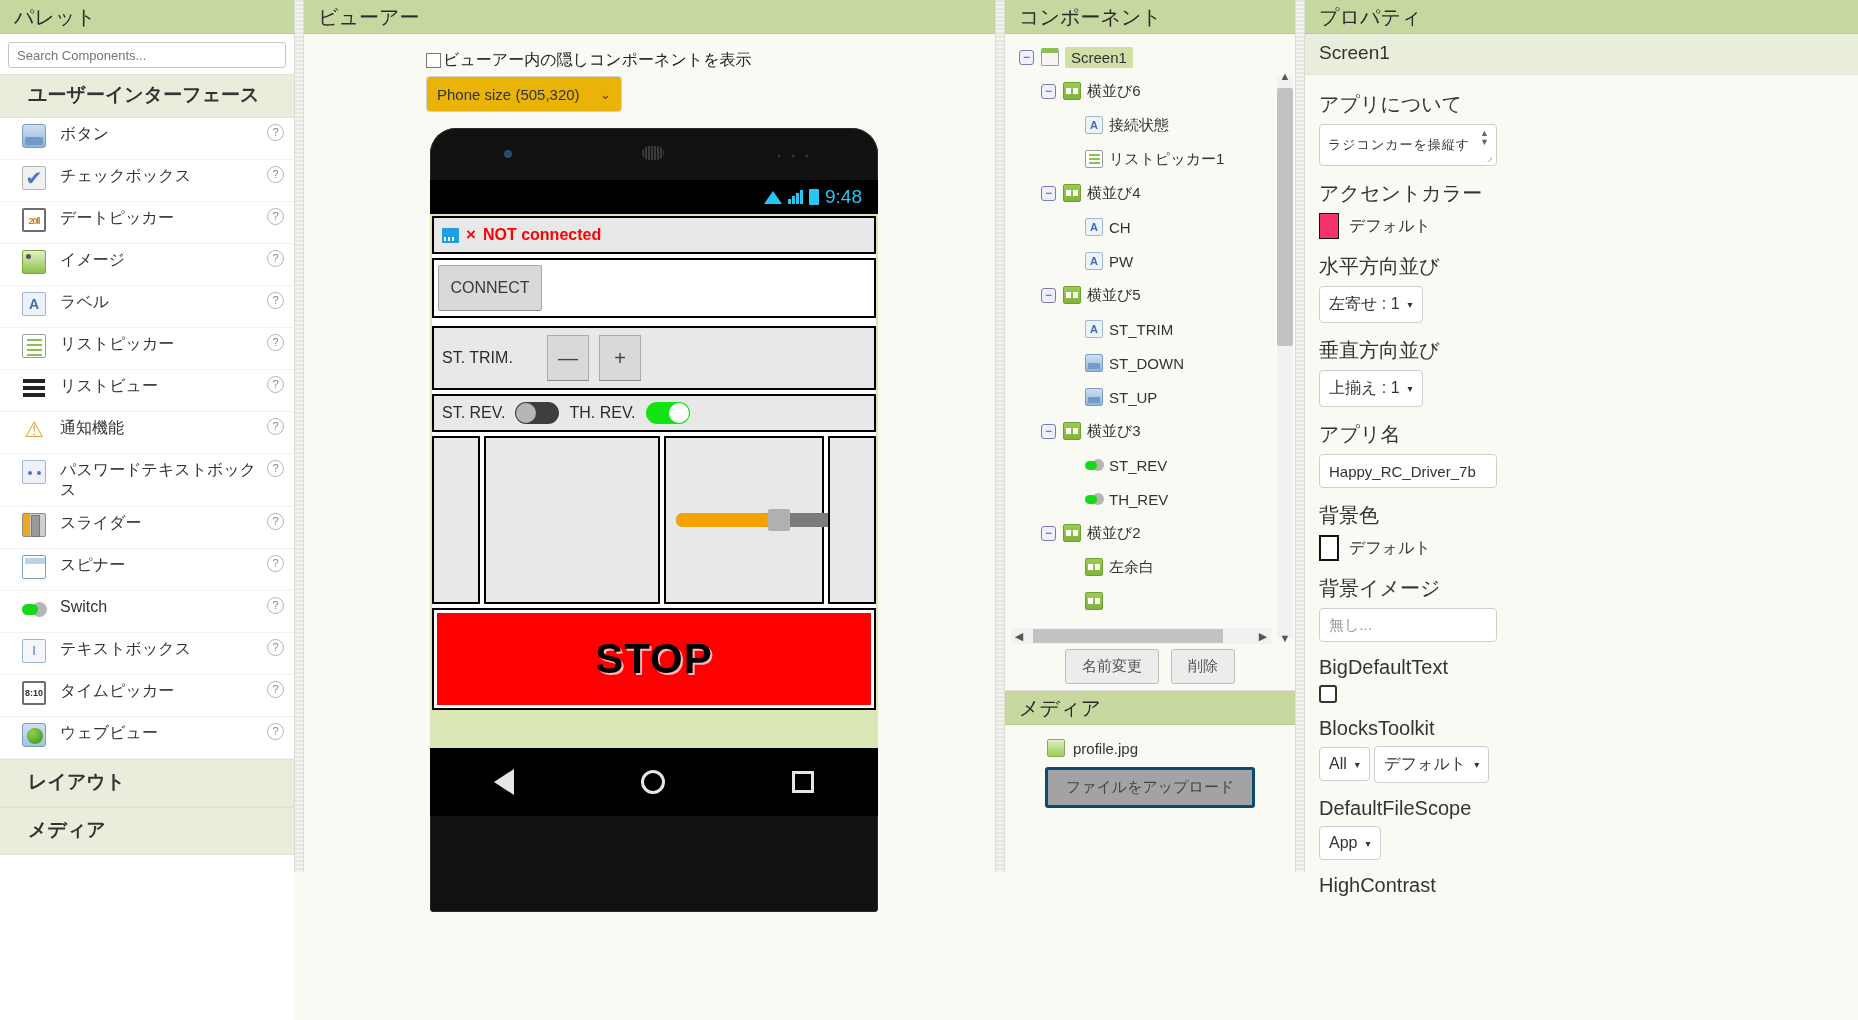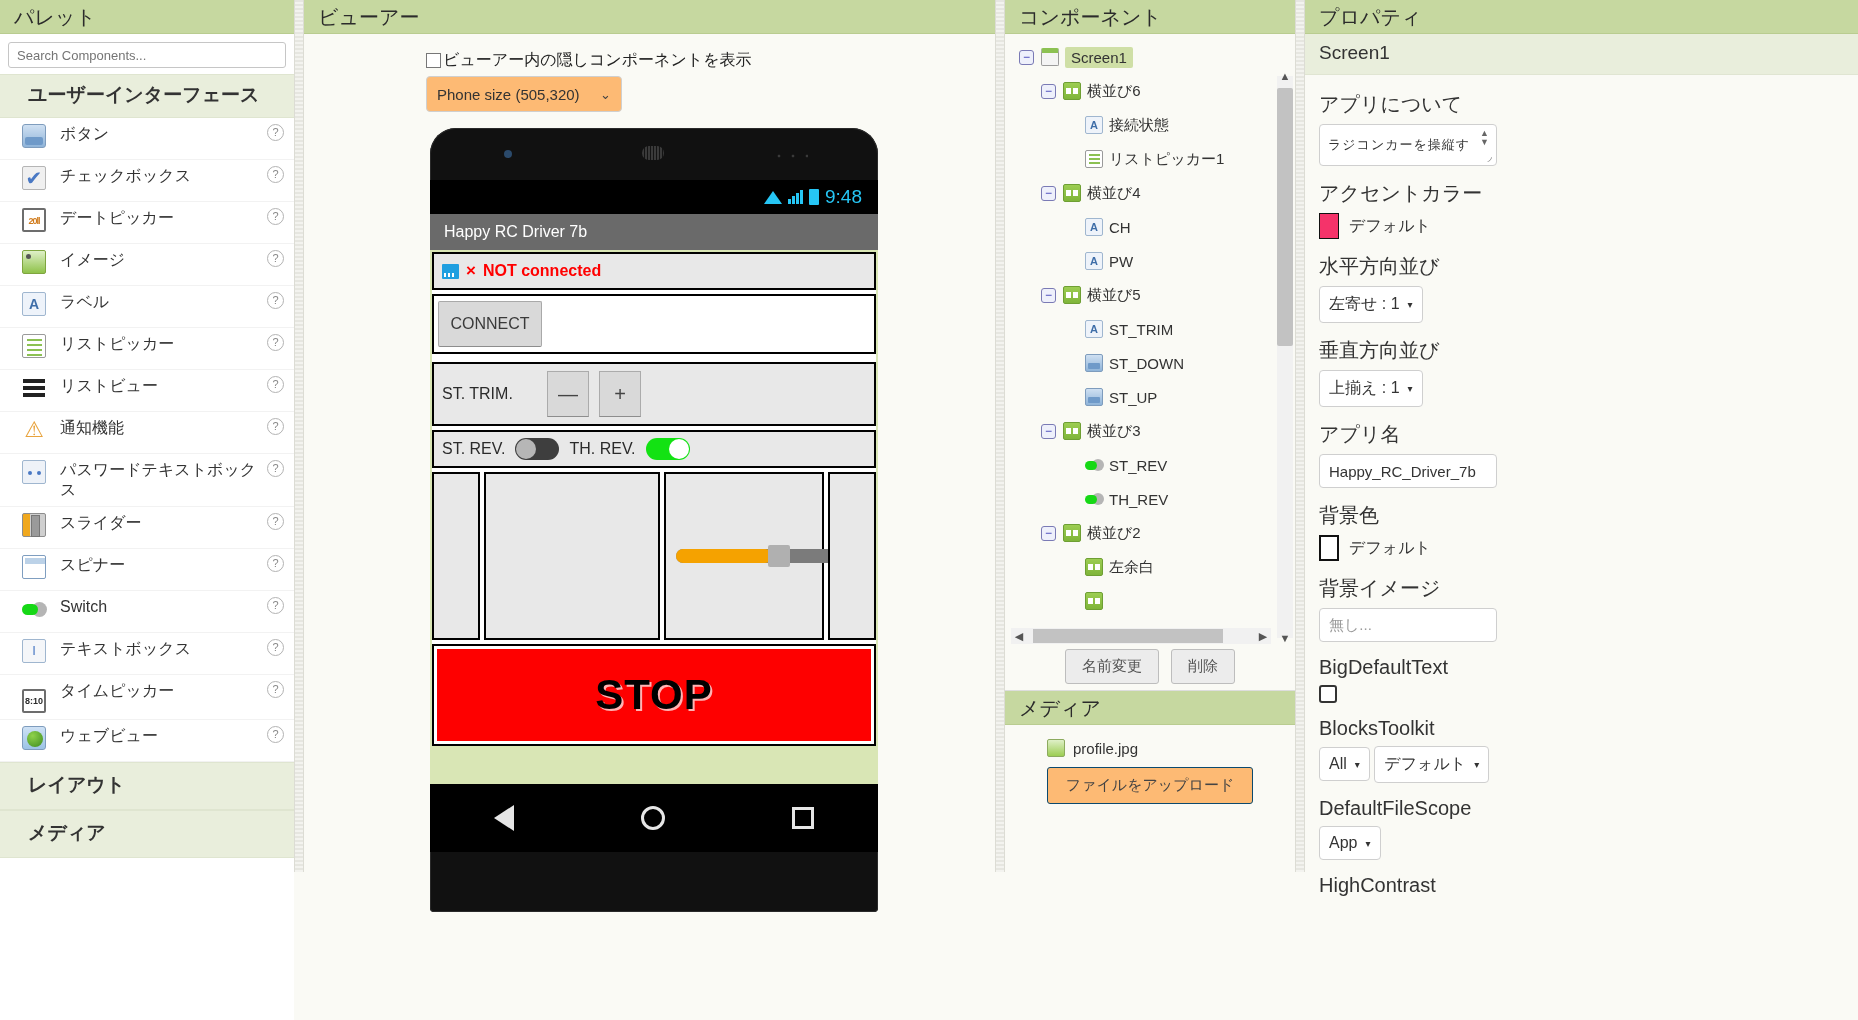--- a/index.html
+++ b/index.html
@@ -74,32 +74,32 @@
   .ico-password:after{content:"";position:absolute;left:5px;top:10px;width:4px;height:4px;border-radius:50%;background:#4a79c4;box-shadow:9px 0 0 #4a79c4;}
   .ico-slider{background:linear-gradient(90deg,#f0a81e 0 32%,#cfcfcf 32% 100%);border:1px solid #8d8d8d;border-radius:2px;}
   .ico-slider:after{content:"";position:absolute;left:8px;top:1px;width:7px;height:20px;background:#9a9a9a;border:1px solid #777;}
   .ico-spinner{background:#fff;border:1px solid #7f9ec0;border-radius:2px;}
   .ico-spinner:after{content:"";position:absolute;left:2px;top:2px;width:20px;height:6px;background:#bcd2e8;}
   .ico-spinner:before{content:"▾";position:absolute;right:1px;top:-2px;color:#35609b;font-size:11px;}
   .ico-switch{}
   .ico-switch:after{content:"";position:absolute;left:0;top:7px;width:16px;height:11px;border-radius:6px;background:#16d816;}
   .ico-switch:before{content:"";position:absolute;left:10px;top:5px;width:15px;height:15px;border-radius:50%;background:#b5b5b5;}
   .ico-textbox{background:#f4f6f9;border:1px solid #9fb6cf;border-radius:2px;color:#4a79c4;font-size:13px;text-align:center;line-height:22px;}
-  .ico-timepicker{background:#fff;border:2px solid #6d6d6d;border-radius:2px;color:#2b2b2b;font-size:9px;font-weight:bold;text-align:center;line-height:20px;margin-top:8px;}
+  .ico-timepicker{background:#fff;border:2px solid #6d6d6d;border-radius:2px;color:#2b2b2b;font-size:9px;font-weight:bold;text-align:center;line-height:20px;}
   .ico-webview{border-radius:3px;background:linear-gradient(#cfe2f5,#9cc3e6);border:1px solid #7e9cbd;}
   .ico-webview:after{content:"";position:absolute;left:4px;top:4px;width:16px;height:16px;border-radius:50%;background:radial-gradient(circle at 35% 30%,#8fd24a,#3d8b1f);}
 
   
   .viewer { flex:1 1 auto; background:#fafaf5; height:1020px; position:relative; overflow:hidden; }
   .viewer-body { position:relative; height: 986px; }
   .chk-row{ position:absolute; left:122px; top:16px; display:flex; align-items:center; font-size:16px; color:#222;}
   .chk-box{width:15px;height:15px;border:1px solid #777;background:#fff;margin-right:2px;flex:0 0 15px;}
   .size-select{
     position:absolute; left:122px; top:42px; width:196px; height:36px;
-    border:1px solid #cfcfcf; border-radius:4px; background:#fdba74;
+    border:1px solid #cfcfcf; border-radius:4px; background:#eab308;
     font-size:15px; color:#333; display:flex; align-items:center; padding:16px 10px; cursor:pointer;
   }
   .size-select .caret{ margin-left:auto; font-size:13px; color:#444;}
 
   
   .phone{
     position:absolute; left:126px; top:94px; width:448px; height:784px;
     background:#111; border-radius:26px 26px 4px 4px;
     box-shadow:inset 0 0 0 1px #2a2a2a;
   }
@@ -186,21 +186,21 @@
   .thb-thumb{ position:absolute; left:22px; width:190px; height:14px; background:#c2c2c2;}
   .thb-l,.thb-r{ color:#555; font-size:11px; width:16px; text-align:center;}
   .tree-actions{ position:absolute; left:0; right:0; bottom:6px; display:flex; justify-content:center; gap:12px;}
   .t-btn{ background:#ececec; border:1px solid #bdbdbd; border-radius:3px; font-size:15px; color:#555;
           padding:7px 16px; cursor:pointer;}
   .media-box{ flex:1 1 auto; background:#fafaf5; }
   .media-list{ padding:10px 0 0 0;}
   .media-item{ display:flex; align-items:center; gap:8px; font-size:15px; color:#333; padding:4px 0 10px 42px;}
   .m-ico{ width:18px;height:18px;background:linear-gradient(#dff0c8,#9ccd52);border:1px solid #8caa5e;border-radius:2px;flex:0 0 18px;}
   .media-upload{ display:flex; justify-content:center;}
-  .upload-btn{ background:#fdba74; border:1px solid #0c4a6e; border-radius:3px; font-size:15px; color:#444;
+  .upload-btn{ background:#a3a3a3; border:3px solid #0c4a6e; border-radius:3px; font-size:15px; color:#444;
                padding:8px 18px; cursor:pointer;}
 
   
   .props{ width:553px; flex:0 0 553px; height:1020px; background:#fafaf5; overflow:hidden;}
   .props-title{ background:#e9eedc; font-size:19px; color:#333; padding:8px 14px 10px 14px; border-bottom:1px solid #e0e5d2;}
   .props-body{ padding:12px 14px 0 14px;}
   .p-label{ font-size:20px; color:#333; margin:14px 0 6px 0;}
   .p-label:first-child{ margin-top:4px;}
   .p-about{ width:178px; height:42px; border:1px solid #cfcfcf; border-radius:4px; background:#fff; position:relative;
             font-size:13px; color:#333; display:flex; align-items:center; padding:0 24px 0 8px; letter-spacing:1px; overflow:hidden; white-space:nowrap;}
@@ -337,23 +337,20 @@
           <span class="sb-sig">
             <i style="height:5px"></i>
               <i style="height:8px"></i>
               <i style="height:11px"></i>
               <i style="height:14px"></i>
           </span>
           <span class="sb-bat"></span>
           <span>9:48</span>
         </div>
 
-        <div class="app-bar">
-          <span>Happy RC Driver 7b</span>
-        </div>
 
         <div class="screen">
           <div class="scr-inner">
 
             <div class="row-block">
               <div class="notconn">
                 <span class="mini-bars"></span>
                 <span class="x-mark">×</span>
                 <span class="nc-text">NOT connected</span>
               </div>

